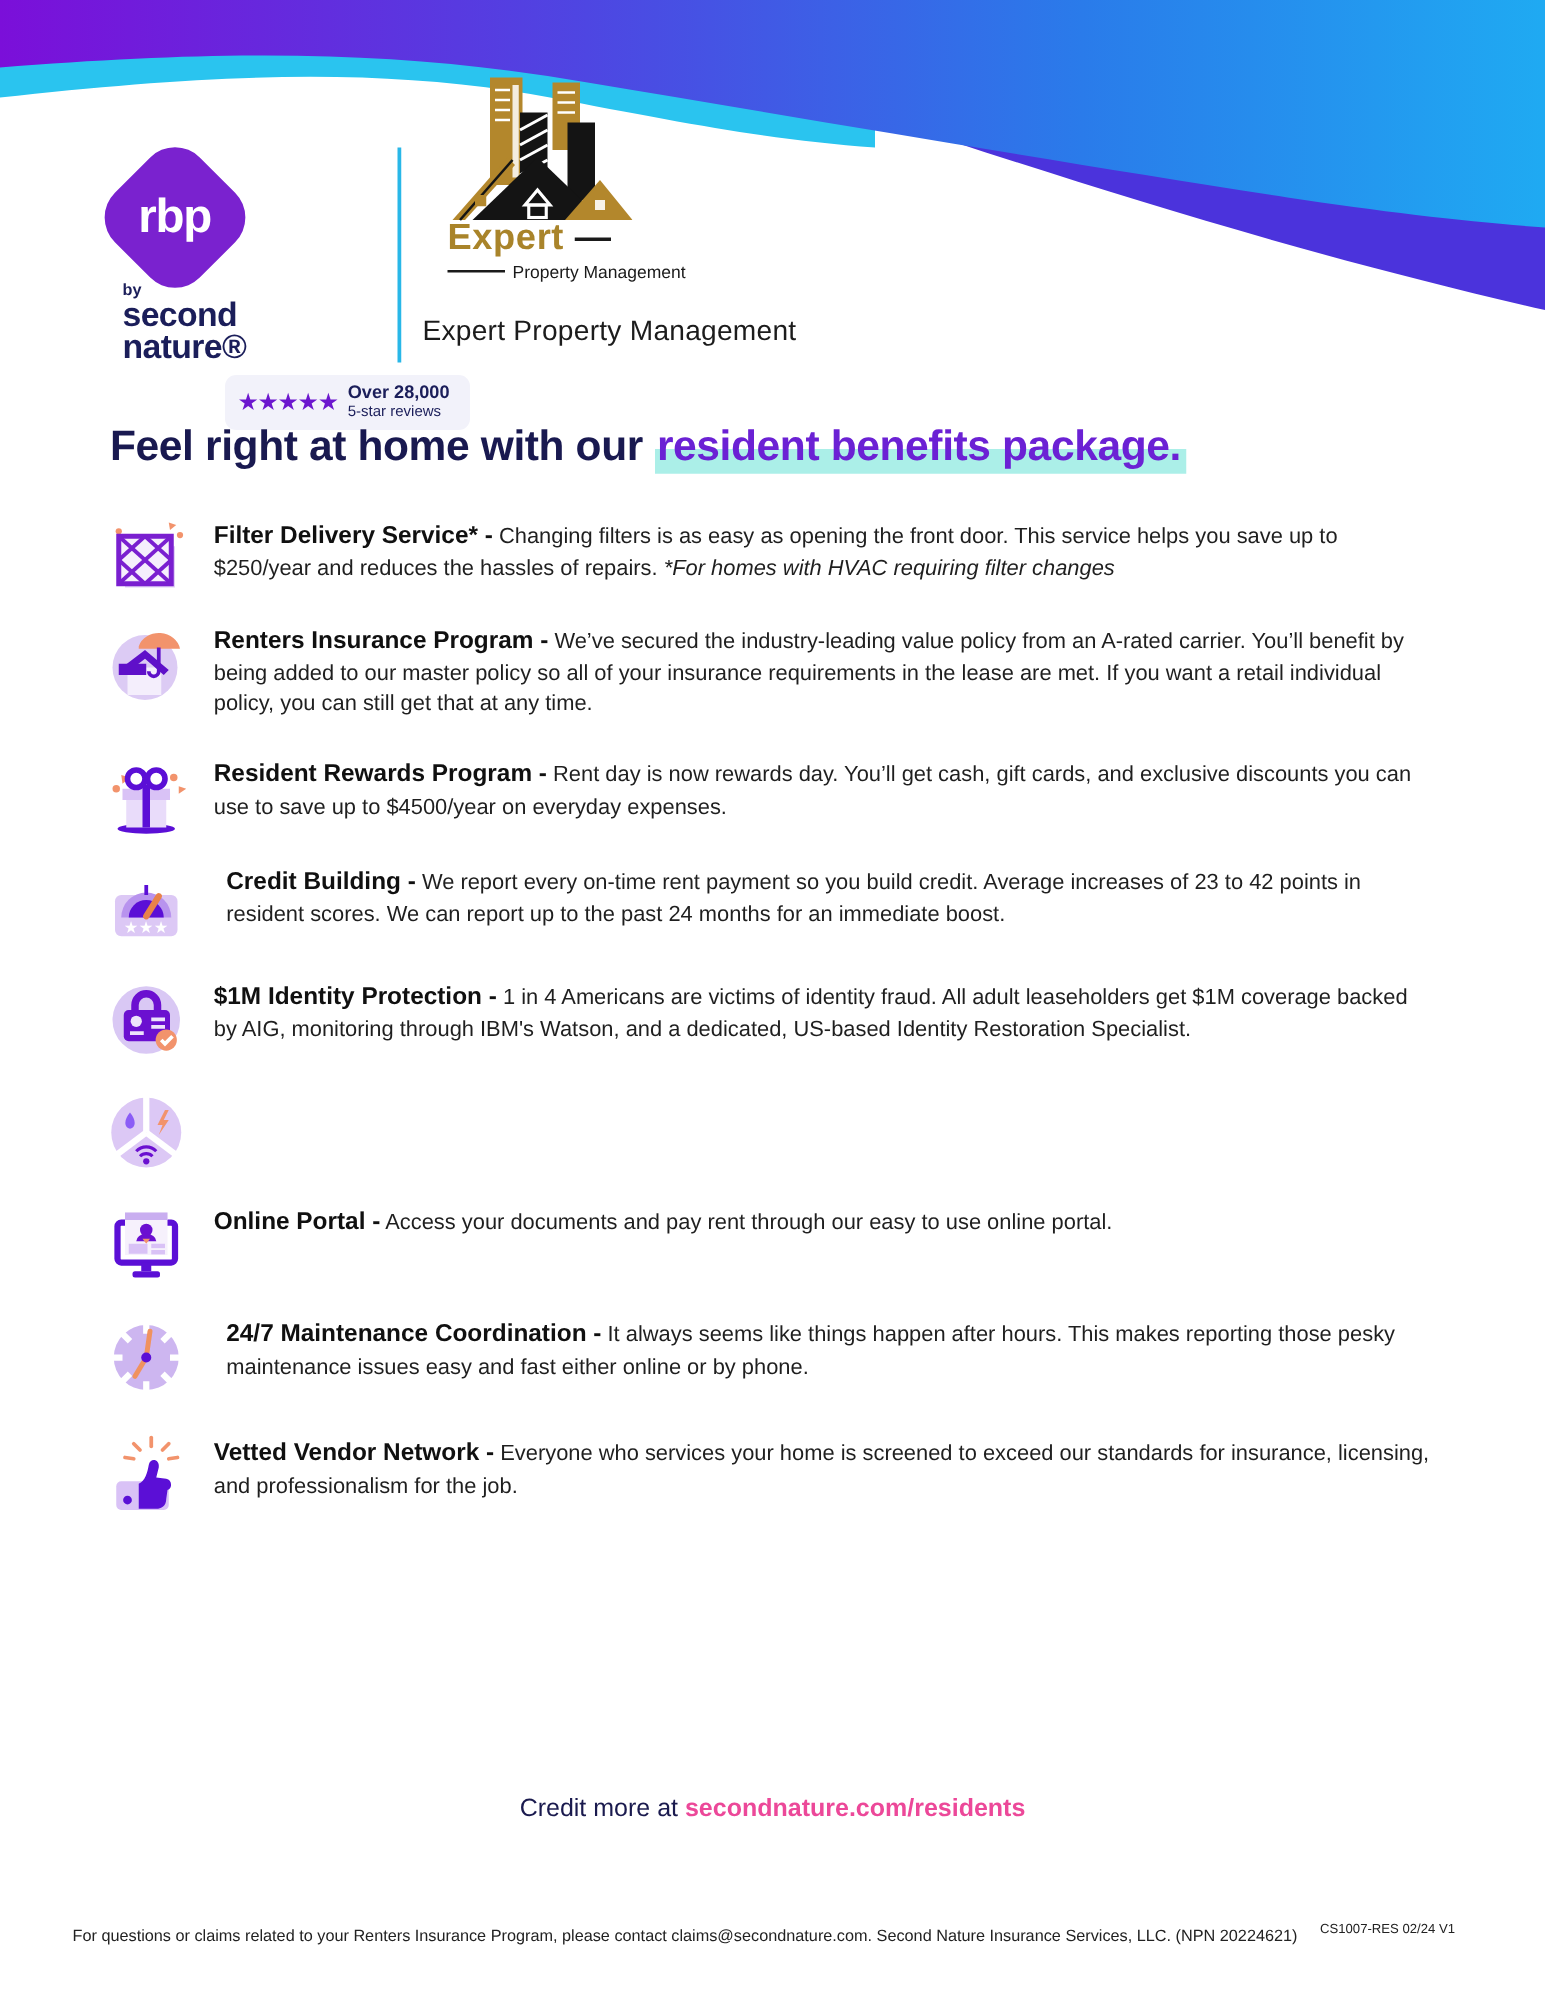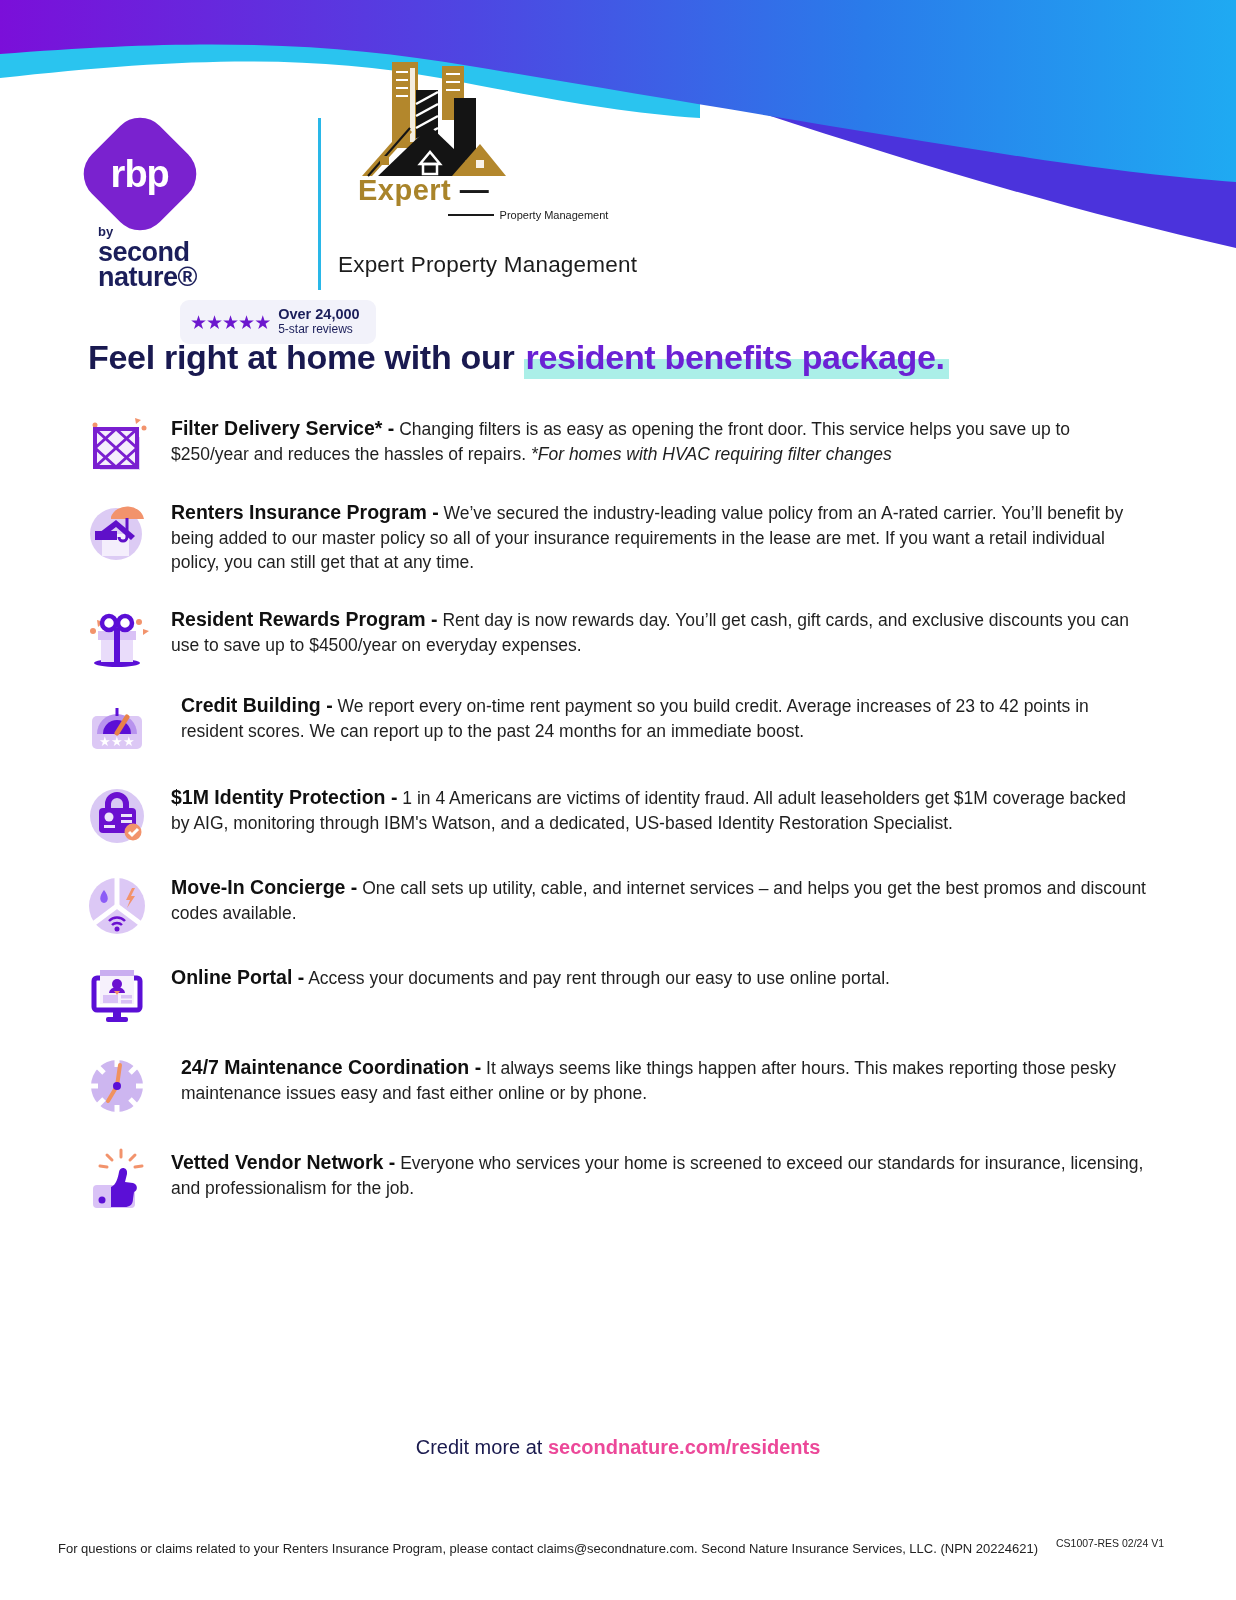--- a/index.html
+++ b/index.html
@@ -35,21 +35,21 @@
   }
   .stars { color:#6c17ce; font-size:19px; letter-spacing:-1px; margin-right:8px; white-space:nowrap; }
   .reviews-text { color:#1b1e5a; line-height:1.1; }
   .reviews-text .l1 { font-size:14.5px; font-weight:bold; display:block; }
   .reviews-text .l2 { font-size:12px; display:block; }
   .divider { position:absolute; left:318px; top:58px; width:3px; height:172px; background:#29b7e8; }
   .expert-block { position:absolute; left:338px; top:0px; width:360px; }
   .expert-graphic { display:block; margin-left:18px; }
   .expert-word { margin-left:20px; margin-top:-4px; color:#a9842a; font-size:29px; font-weight:bold; letter-spacing:0.5px; white-space:nowrap; }
   .expert-word .dash { color:#1a1a1a; font-weight:bold; }
-  .expert-tagline { margin-left:20px; font-size:11px; color:#1a1a1a; display:flex; align-items:center; gap:6px; margin-top:2px;justify-content:center; }
+  .expert-tagline { margin-left:20px; font-size:14px; color:#1a1a1a; display:flex; align-items:center; gap:6px; margin-top:2px; }
   .expert-tagline .tl-line { width:46px; height:2px; background:#1a1a1a; }
   .partner-name { position:absolute; left:338px; top:192px; font-size:22.5px; color:#1c1c1c; letter-spacing:0.2px; }
   
   .heading { position:absolute; left:88px; top:338px; font-size:34px; font-weight:800; letter-spacing:-0.3px; color:#191950; white-space:nowrap; }
   .heading .hl {
     color:#6b21d4;
     background:linear-gradient(to bottom, transparent 52%, #abefe8 52%);
     padding:0 4px 3px 2px;
   }
   
@@ -94,21 +94,21 @@
           </div>
       </div>
       <div class="byline">
         <span class="by">by</span>
         <span class="brand">second</span>
         <span class="brand">nature®</span>
       </div>
       <div class="reviews-badge">
         <span class="stars">★★★★★</span>
         <span class="reviews-text">
-          <span class="l1">Over 24,000</span>
+          <span class="l1">Over 28,000</span>
           <span class="l2">5-star reviews</span>
         </span>
       </div>
     </div>
 
     <div class="divider"></div>
 
     <div class="expert-block">
       <svg class="expert-graphic" width="150" height="118" viewBox="0 0 150 118" aria-hidden="true">
 
@@ -258,21 +258,20 @@
         <line x1="32" y1="34" x2="56" y2="52"></line>
       </g>
       <path d="M19,18 C24,24 24,30 19,31 C14,30 14,24 19,18 Z" fill="#8b5cf6"></path>
       <polygon points="47,16 41,28 45,28 42,36 50,24 46,24 50,16" fill="#f2936c"></polygon>
       <g stroke="#6b10d0" stroke-width="2.5" fill="none">
         <path d="M24,49 a11,11 0 0 1 16,0"></path>
         <path d="M27,53 a7,7 0 0 1 10,0"></path>
       </g>
       <circle cx="32" cy="57" r="2.5" fill="#6b10d0"></circle>
     </svg>
-    <p class="b-text"><strong>Move-In Concierge -</strong> <span>One call sets up utility, cable, and internet services – and helps you get the best promos and discount codes available.</span></p>
   </div>
 
   <div class="benefit" style="top:962px;">
     <svg class="b-icon" viewBox="0 0 64 64" aria-hidden="true">
       <rect x="9" y="16" width="46" height="32" rx="3" fill="none" stroke="#5b0fd6" stroke-width="5"></rect>
       <rect x="15" y="8" width="34" height="34" fill="#f6f1fc"></rect>
       <rect x="15" y="8" width="34" height="6" fill="#c9aef0"></rect>
       <circle cx="32" cy="22" r="5" fill="#6b10d0"></circle>
       <path d="M24,31 a8,6 0 0 1 16,0 Z" fill="#6b10d0"></path>
       <polygon points="29,29 32,33 35,29" fill="#f2936c"></polygon>

